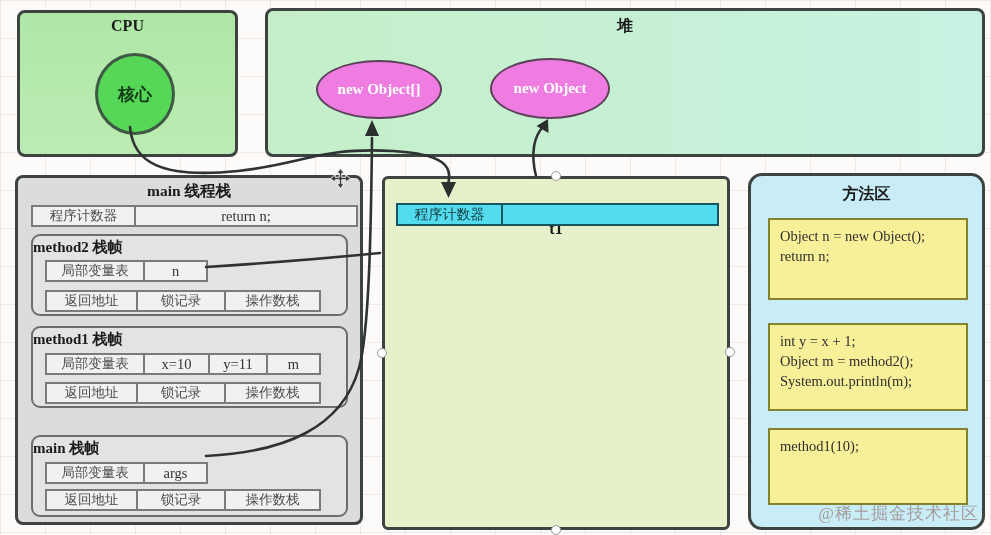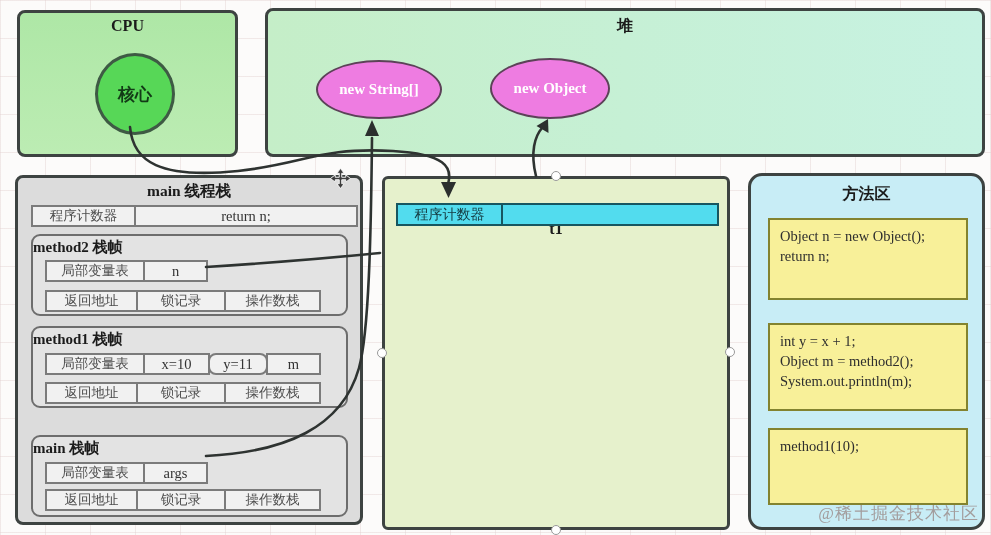--- a/index.html
+++ b/index.html
@@ -22,21 +22,21 @@
   .mainstack{left:15px;top:175px;width:348px;height:350px;background:#dcdcdc;}
   .cellrow{position:absolute;display:flex;}
   .cell{box-sizing:border-box;border:2px solid #7b7b7b;background:#f1f1f1;height:22px;
         display:flex;align-items:center;justify-content:center;font-size:13.5px;color:#4d4d4d;margin-left:-2px;}
   .cell:first-child{margin-left:0;}
   .cell.val{font-size:14.5px;color:#333;}
   .frame{position:absolute;left:13px;width:317px;height:82px;border:2px solid #6d6d6d;border-radius:9px;
         background:#e3e3e3;box-sizing:border-box;}
   .frame-title{position:absolute;top:2px;left:0;right:0;font-weight:bold;font-size:15px;color:#1b1b1b;}
   .w100{width:100px;} .w93{width:93px;} .w90{width:90px;} .w97{width:97px;}
-  .w65{width:65px;} .w67{width:67px;} .w60{width:60px;border-radius:8px;} .w55{width:55px;} .w105{width:105px;} .w224{width:224px;}
+  .w65{width:65px;} .w67{width:67px;} .w60{width:60px;} .w55{width:55px;} .w105{width:105px;} .w224{width:224px;}
   
   .t1{left:382px;top:176px;width:348px;height:354px;background:#e6f1cc;border-radius:6px;}
   .pcrow{position:absolute;left:11px;top:24px;display:flex;}
   .pccell{box-sizing:border-box;border:2px solid #175660;background:#52dcee;height:23px;
         display:flex;align-items:center;justify-content:center;font-size:14px;color:#143a40;margin-left:-2px;}
   .pccell:first-child{margin-left:0;}
   .handle{position:absolute;width:10px;height:10px;border-radius:50%;background:#fff;border:1.5px solid #999;
         box-sizing:border-box;z-index:60;}
   
   .methodarea{left:748px;top:173px;width:237px;height:357px;background:#c8edf6;border-radius:14px;}
@@ -55,21 +55,21 @@
   <div class="box cpu">
     <div class="box-title" style="top:4px;">CPU</div>
     <div class="core" style="left:75px;top:40px;width:74px;height:76px;">
       <span>核心</span>
     </div>
   </div>
 
   <div class="box heap">
     <div class="box-title" style="top:5px;">堆</div>
     <div class="ellipse" style="left:48px;top:49px;width:122px;height:55px;">
-      <span>new String[]</span>
+      <span>new Object[]</span>
     </div>
     <div class="ellipse" style="left:222px;top:47px;width:116px;height:57px;">
       <span>new Object</span>
     </div>
   </div>
 
   <div class="box mainstack">
     <div class="box-title" style="top:3px;font-size:15.5px;">main 线程栈</div>
 
     <div class="cellrow" style="left:13px;top:27px;">

